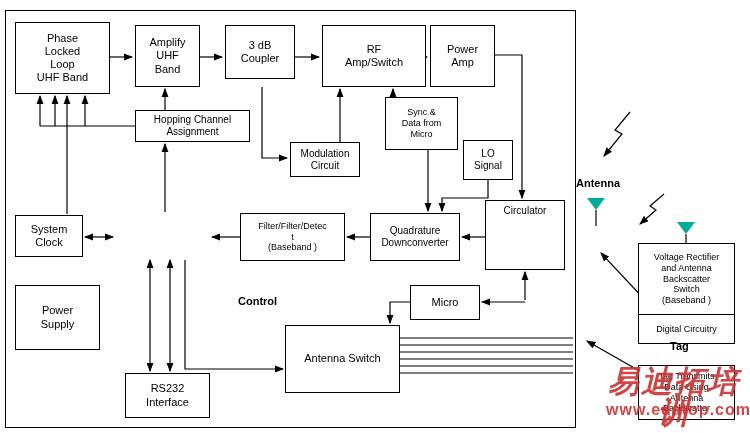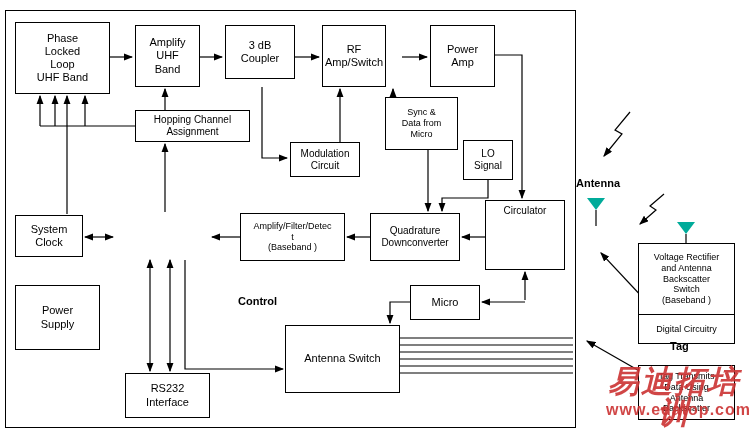--- a/index.html
+++ b/index.html
@@ -107,36 +107,36 @@
   </svg>
 
   <div class="box" style="left:15px;top:22px;width:95px;height:72px">Phase Locked
 Loop
 UHF Band</div>
   <div class="box" style="left:135px;top:25px;width:65px;height:62px">Amplify
 UHF
 Band</div>
   <div class="box" style="left:225px;top:25px;width:70px;height:54px">3 dB
 Coupler</div>
-  <div class="box" style="left:322px;top:25px;width:64px;height:62px">RF
+  <div class="box" style="left:322px;top:25px;width:104px;height:62px">RF
 Amp/Switch</div>
   <div class="box" style="left:430px;top:25px;width:65px;height:62px">Power
 Amp</div>
   <div class="box md" style="left:135px;top:110px;width:115px;height:32px">Hopping Channel
 Assignment</div>
   <div class="box sm" style="left:385px;top:97px;width:73px;height:53px">Sync &amp;
 Data from
 Micro</div>
   <div class="box md" style="left:290px;top:142px;width:70px;height:35px">Modulation
 Circuit</div>
   <div class="box md" style="left:463px;top:140px;width:50px;height:40px">LO
 Signal</div>
   <div class="box" style="left:15px;top:215px;width:68px;height:42px">System
 Clock</div>
-  <div class="box sm" style="left:240px;top:213px;width:105px;height:48px">Amplify/Filter/Detec
+  <div class="box sm" style="left:240px;top:213px;width:105px;height:48px">Filter/Filter/Detec
 t
 (Baseband )</div>
   <div class="box md toptext" style="left:485px;top:200px;width:80px;height:70px">Circulator</div>
   <div class="box md" style="left:370px;top:213px;width:90px;height:48px">Quadrature
 Downconverter</div>
   <div class="box" style="left:15px;top:285px;width:85px;height:65px">Power
 Supply</div>
   <div class="box" style="left:410px;top:285px;width:70px;height:35px">Micro</div>
   <div class="box" style="left:285px;top:325px;width:115px;height:68px">Antenna Switch</div>
   <div class="box" style="left:125px;top:373px;width:85px;height:45px">RS232

